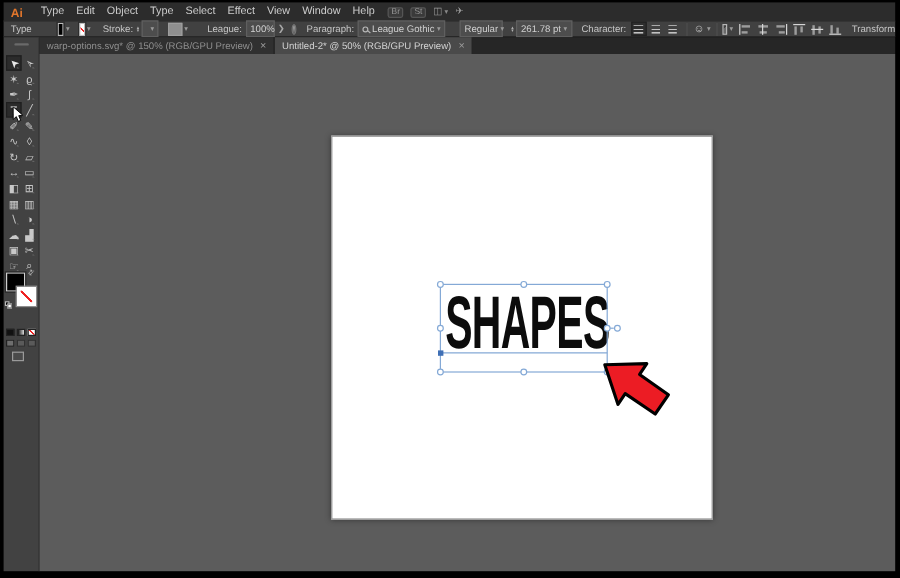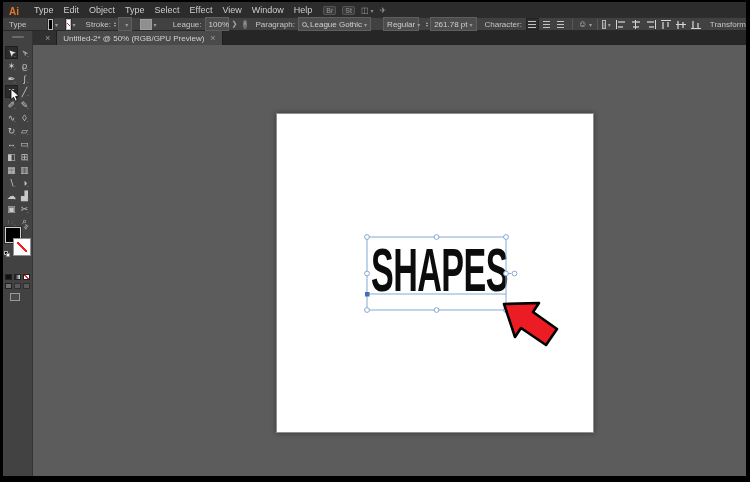--- a/index.html
+++ b/index.html
@@ -312,20 +312,21 @@
         <span class="dm active"></span>
         <span class="dm"></span>
         <span class="dm"></span>
       </div>
       <div id="screen-mode"></div>
     </div>
   </div>
 
   <div id="tabbar">
       <div class="tab">
+        <span>warp-options.svg* @ 150% (RGB/GPU Preview)</span>
         <span class="tab-close">×</span>
       </div>
       <div class="tab active">
         <span>Untitled-2* @ 50% (RGB/GPU Preview)</span>
         <span class="tab-close">×</span>
       </div>
     </div>
 
   <div id="canvas">
     <div id="artboard"></div>

